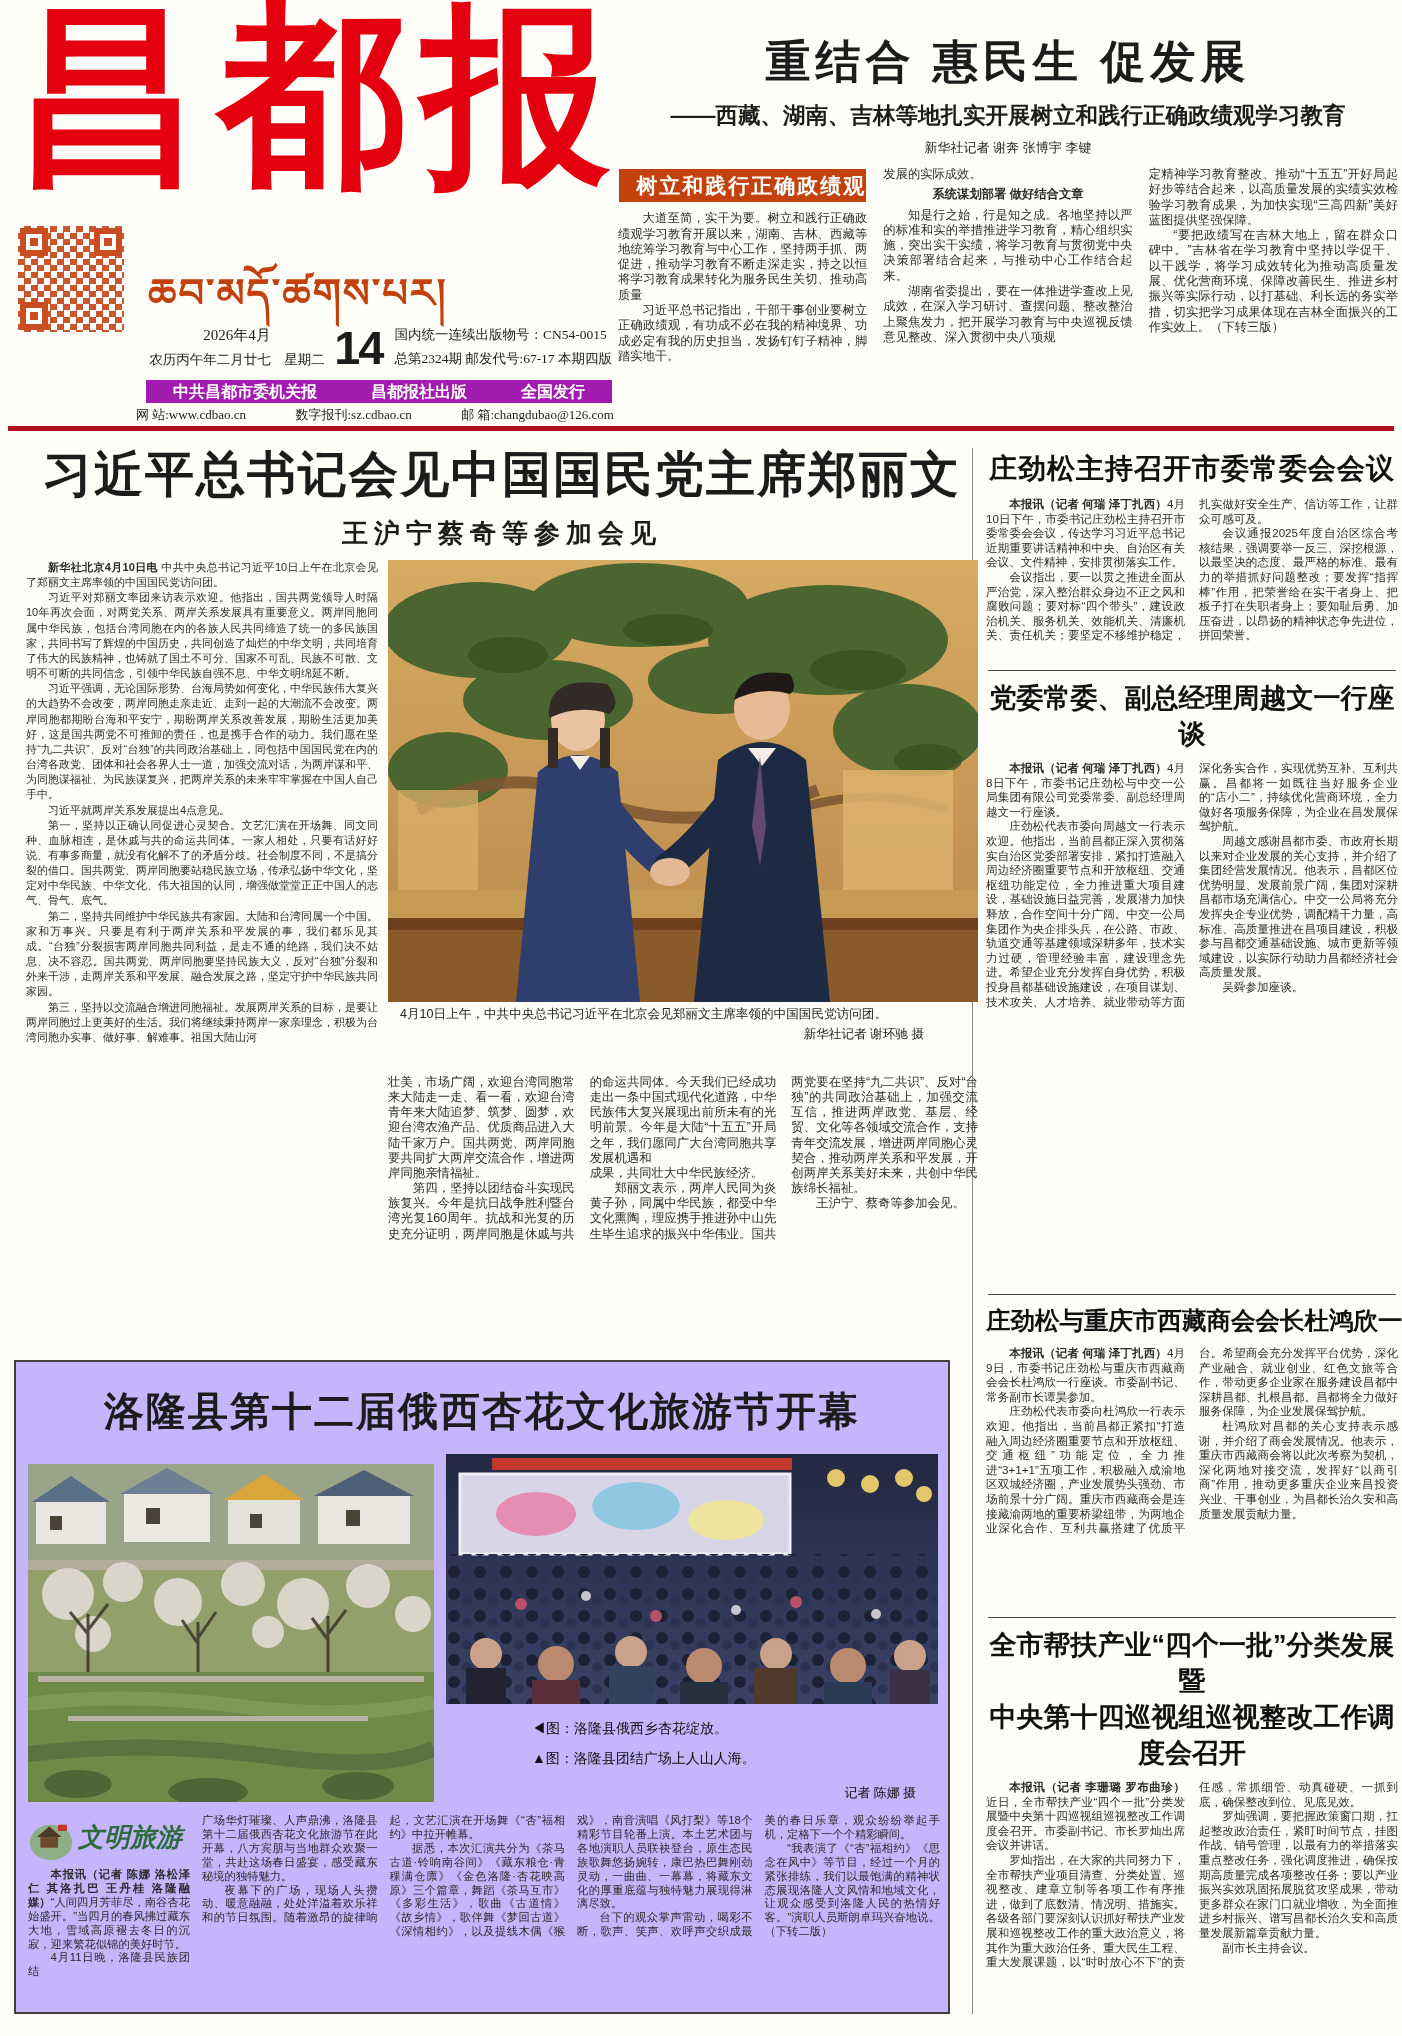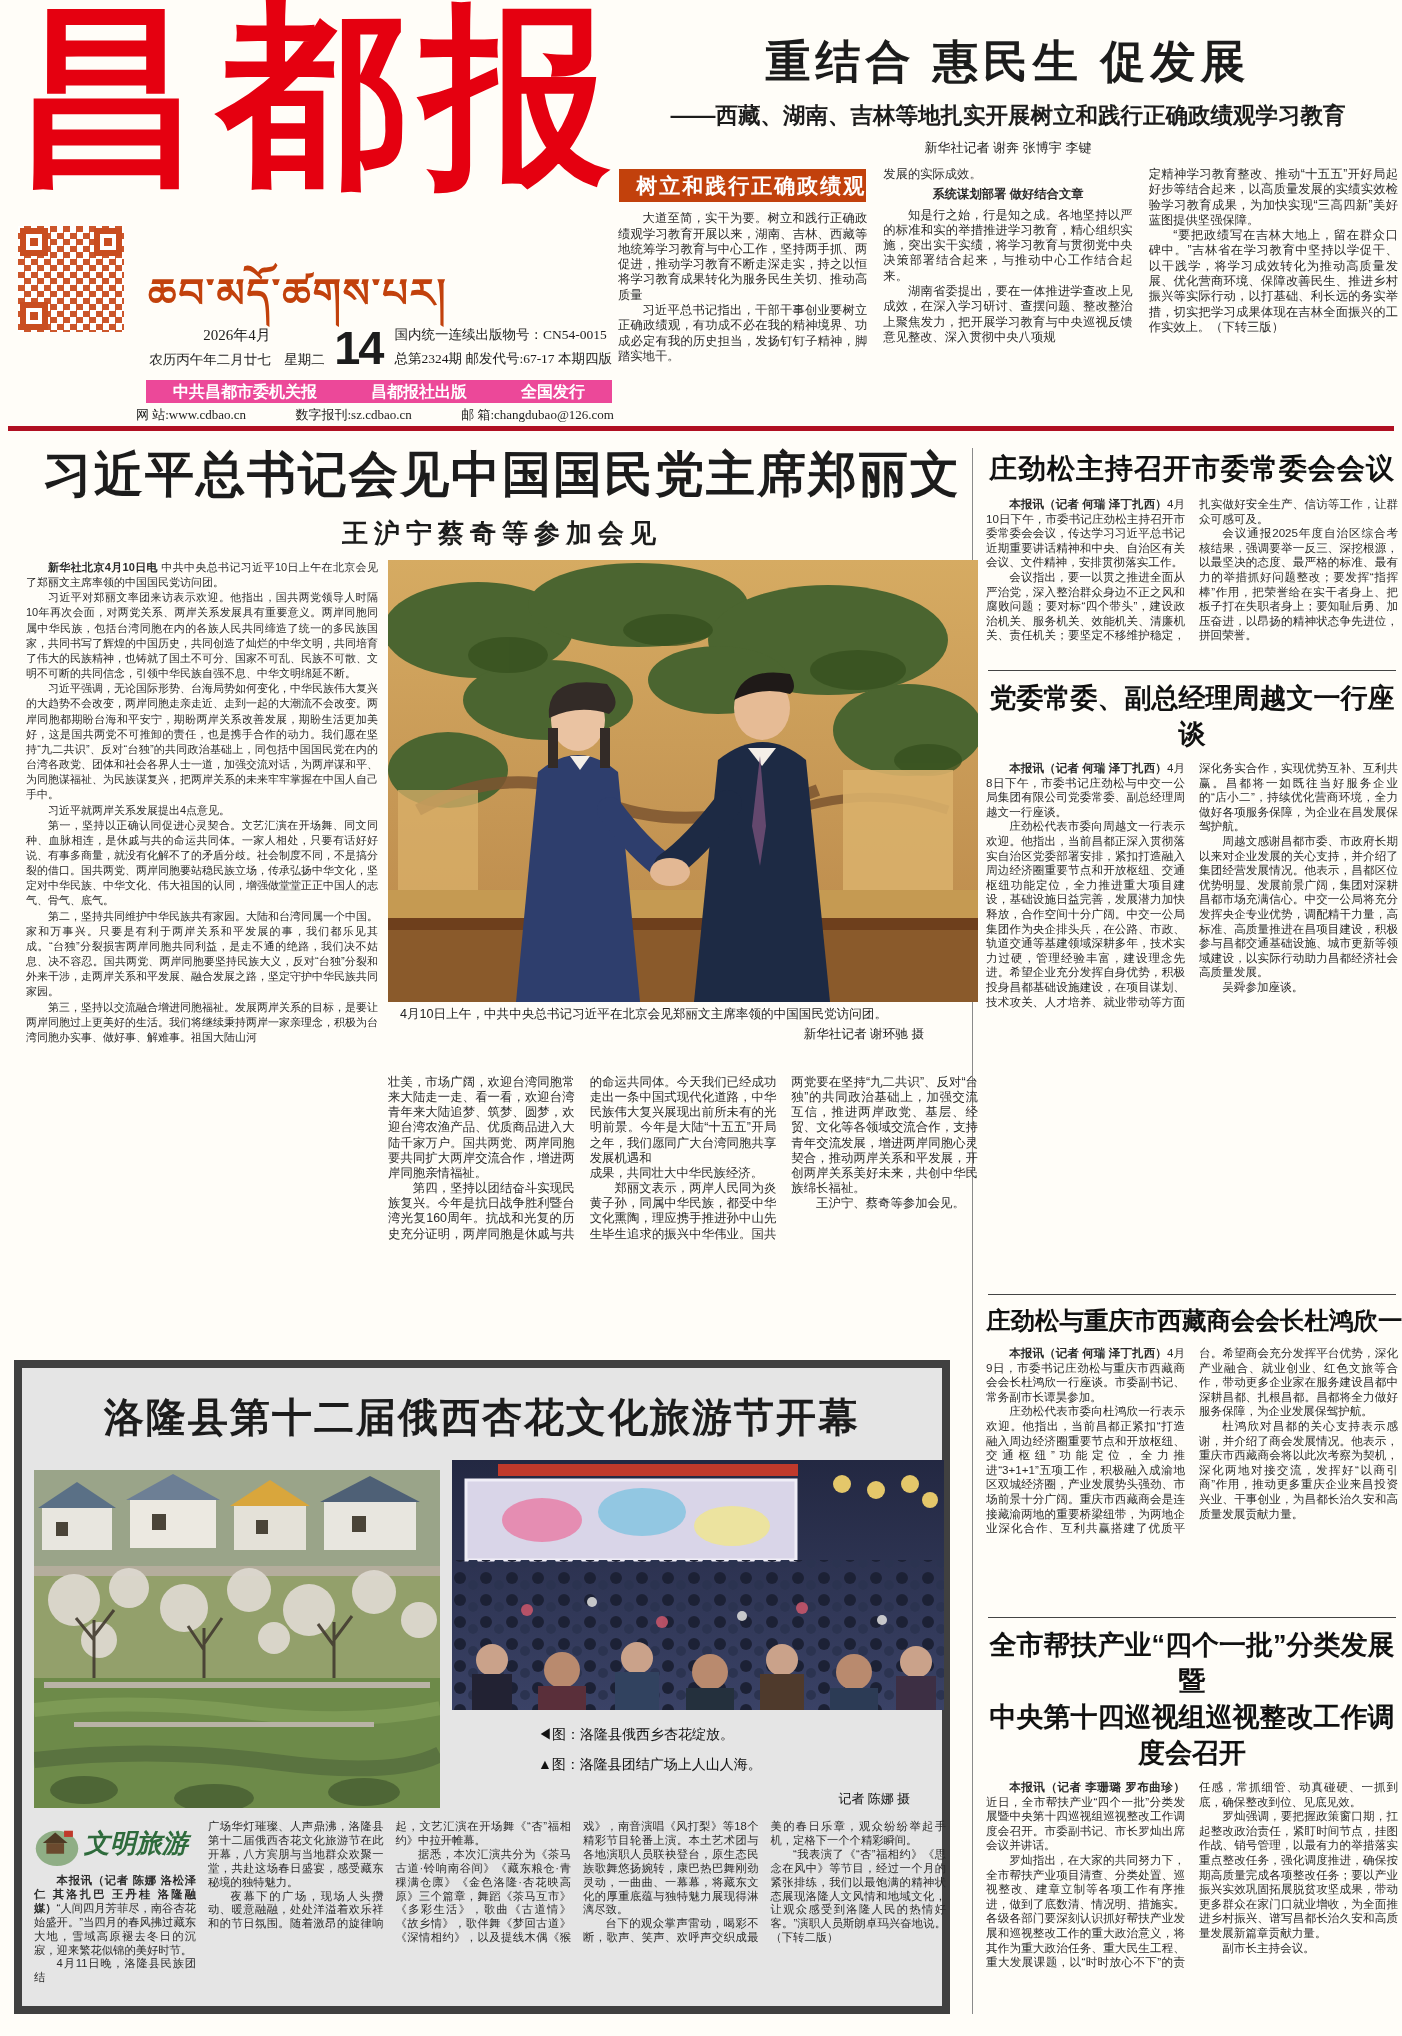--- a/index.html
+++ b/index.html
@@ -19,21 +19,21 @@
   .qr .f::after{content:"";position:absolute;left:4px;top:4px;width:8px;height:8px;background:#c94d20;}
   .qr .f.tl{left:2px;top:2px}.qr .f.tr{right:2px;top:2px}.qr .f.bl{left:2px;bottom:2px}
   .dateblock{position:absolute;left:146px;top:326px;width:466px;display:flex;align-items:flex-start;}
   .d-left{width:196px;text-align:center;}
   .d-left .l1{font-size:15px;font-family:"Liberation Serif",serif;}
   .d-left .l2{font-size:13.5px;font-family:"Liberation Serif",serif;margin-top:6px;white-space:nowrap;}
   .d-num{font-size:47px;font-weight:900;line-height:.95;margin:0 12px 0 6px;letter-spacing:-2px;}
   .d-right{flex:1;font-family:"Liberation Serif",serif;}
   .d-right .l1{font-size:13.5px;white-space:nowrap;}
   .d-right .l2{font-size:13.5px;margin-top:6px;white-space:nowrap;}
-  .bluebar{position:absolute;left:146px;top:380px;width:466px;height:23px;background:#ec4899;
+  .bluebar{position:absolute;left:146px;top:380px;width:466px;height:23px;background:#a21caf;
         color:#fff;font-weight:bold;font-size:16px;line-height:23px;display:flex;justify-content:space-around;}
   .webline{position:absolute;left:136px;top:406px;width:478px;display:flex;justify-content:space-between;
         font-size:13px;font-family:"Liberation Serif",serif;white-space:nowrap;}
 
   
   .toparticle{position:absolute;left:618px;top:32px;width:780px;}
   .tp-h1{font-size:45px;font-weight:900;text-align:center;letter-spacing:5px;white-space:nowrap;}
   .tp-sub{font-size:22.5px;font-weight:bold;text-align:center;margin-top:8px;white-space:nowrap;}
   .tp-byline{font-size:13px;text-align:center;margin-top:8px;color:#222;}
   .tp-cols{display:flex;gap:16px;margin-top:10px;}
@@ -61,22 +61,22 @@
   .sb-h{font-weight:900;text-align:center;color:#111;}
   .sb-h.one{font-size:28px;letter-spacing:1px;margin-top:2px;white-space:nowrap;}
   .sb-h.two{font-size:27px;line-height:36px;}
   .sb-h.three{font-size:24.5px;margin-top:0;white-space:nowrap;}
   .sb-body{column-gap:14px;column-count:2;overflow:hidden;font-size:11.6px;line-height:14.6px;
         color:#2b2b2b;margin-top:9px;}
   .b1{height:160px;}.b2{height:520px;}.b3{height:258px;}.b4{height:318px;}
   .sb-rule{border:none;border-top:1px solid #444;margin:13px 2px 9px;}
 
   
-  .bottombox{position:absolute;left:14px;top:1360px;width:936px;height:654px;border:8px solid #404040;
-        background:#e5e5e5;box-sizing:border-box;}
+  .bottombox{position:absolute;left:14px;top:1360px;width:936px;height:654px;border:2px solid #404040;
+        background:#c4b5fd;box-sizing:border-box;}
   .bb-h1{margin-top:22px;text-align:center;font-size:40px;font-weight:900;letter-spacing:2px;white-space:nowrap;}
   .bb-photo1{position:absolute;left:12px;top:102px;width:406px;height:338px;overflow:hidden;background:#93a06b;}
   .bb-photo2{position:absolute;left:430px;top:92px;width:492px;height:250px;overflow:hidden;background:#262b45;}
   .bb-caps{position:absolute;left:516px;top:352px;width:404px;font-size:14px;line-height:30px;color:#111;
         font-family:"Liberation Serif",serif;}
   .bb-credit{position:absolute;right:32px;top:422px;font-size:13px;color:#111;font-family:"Liberation Serif",serif;}
   .bb-text{position:absolute;left:12px;top:452px;width:912px;height:192px;display:flex;gap:12px;}
   .bb-c1{width:162px;overflow:hidden;font-size:11.3px;line-height:13.9px;color:#2b2b2b;}
   .bb-flow{flex:1;column-count:4;column-gap:12px;overflow:hidden;font-size:11.3px;line-height:13.9px;color:#2b2b2b;}
   .wmly{display:flex;align-items:center;gap:4px;margin-bottom:6px;}

